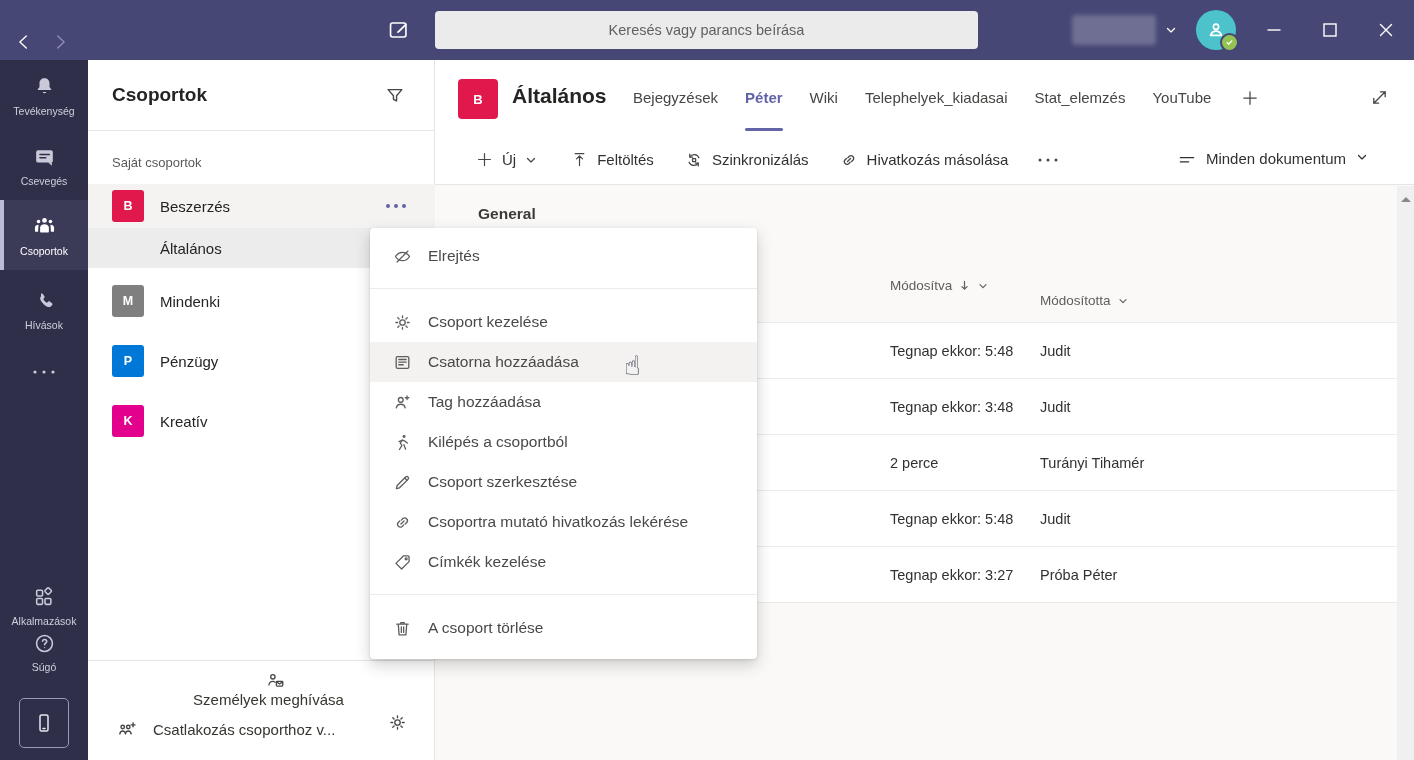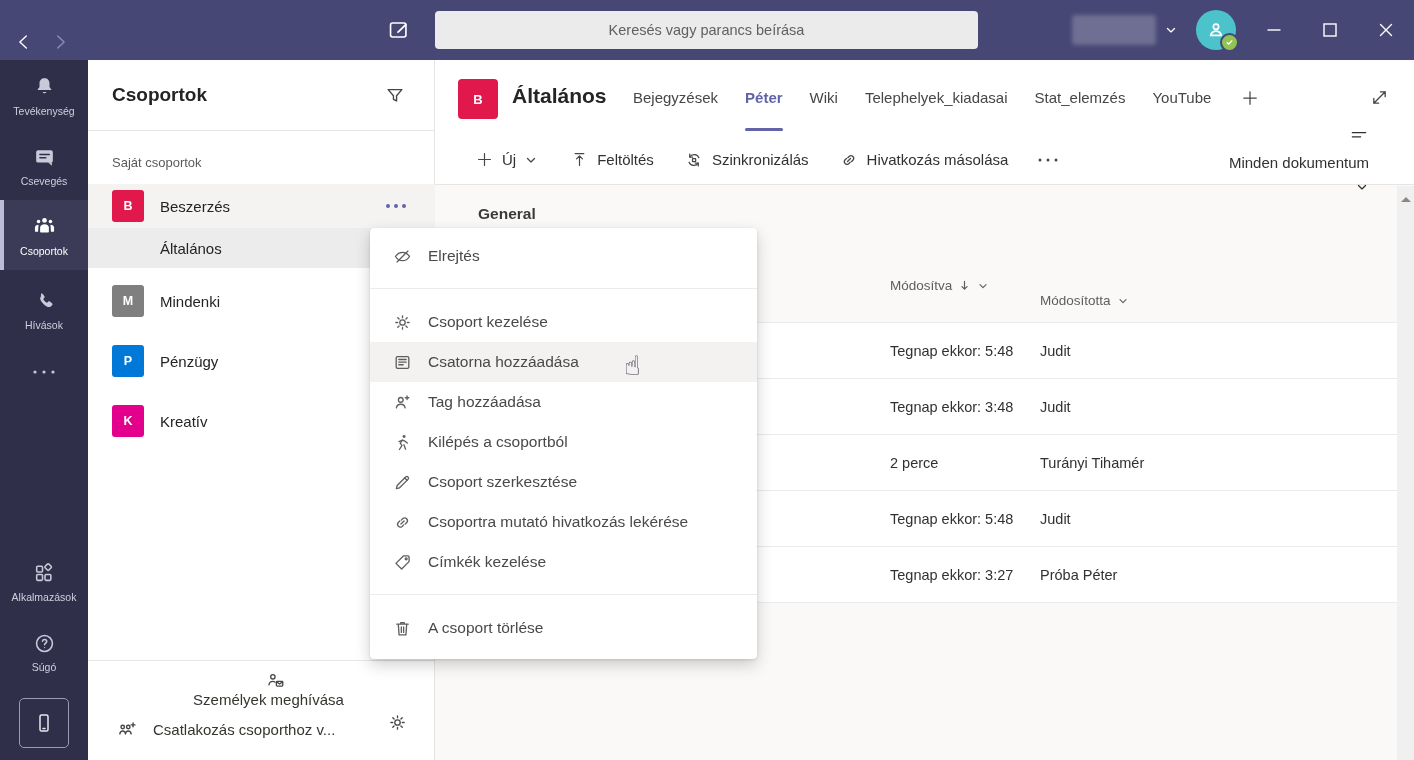--- a/index.html
+++ b/index.html
@@ -68,21 +68,21 @@
   .expand-btn{position:absolute;right:24px;top:27px;background:none;border:none;color:#484644;padding:0;cursor:pointer;}
 
   .cmdbar{position:absolute;top:75px;left:0;right:0;height:50px;background:#fff;border-bottom:1px solid #e7e5e3;box-sizing:border-box;display:flex;align-items:center;}
   .cmd{display:flex;align-items:center;gap:8px;background:none;border:none;font-size:15px;color:#323130;cursor:pointer;padding:0;}
   .cmd .cic{color:#484644;}
   .cmdbar .c-new{margin-left:40px;}
   .cmdbar .c-upload{margin-left:32px;}
   .cmdbar .c-sync{margin-left:30px;}
   .cmdbar .c-link{margin-left:30px;}
   .cmdbar .c-more{margin-left:28px;color:#484644;}
-  .view-switcher{position:absolute;right:39px;display:flex;align-items:flex-end;gap:9px;background:none;border:none;font-size:15px;color:#323130;cursor:pointer;flex-direction:column;}
+  .view-switcher{position:absolute;right:39px;display:flex;align-items:flex-start;gap:9px;background:none;border:none;font-size:15px;color:#323130;cursor:pointer;}
 
   .files{position:absolute;top:125px;left:0;right:17px;bottom:0;}
   .folder-title{position:absolute;left:43px;top:20px;font-size:15.5px;font-weight:bold;color:#3b3a39;}
   .col-head{position:absolute;top:93px;display:flex;align-items:center;gap:6px;font-size:13.5px;color:#605e5c;cursor:pointer;}
   .col-modified{left:455px;}
   .col-modifiedby{left:605px;margin-top:15px;}
   .file-rows{position:absolute;top:137px;left:0;right:0;}
   .file-row{height:55px;background:#fff;border-bottom:1px solid #edebe9;position:relative;cursor:pointer;}
   .file-rows .file-row:first-child{border-top:1px solid #edebe9;}
   .cell-modified{position:absolute;left:455px;top:0;height:55px;display:flex;align-items:center;font-size:14.5px;color:#323130;}
@@ -199,21 +199,21 @@
         </svg>
       <span class="lbl">Hívások</span>
     </div>
     <div class="rail-item" style="top:296px;height:32px;">
       <svg width="26" height="8" viewBox="0 0 26 8">
           <circle cx="4" cy="4" r="1.6" fill="#c9c9d9"></circle>
           <circle cx="13" cy="4" r="1.6" fill="#c9c9d9"></circle>
           <circle cx="22" cy="4" r="1.6" fill="#c9c9d9"></circle>
         </svg>
     </div>
-    <div class="rail-item" style="top:496px;height:52px;">
+    <div class="rail-item" style="top:520px;height:52px;">
       <svg class="rail-icon ic" width="25" height="25" viewBox="0 0 24 24">
           <rect x="4.5" y="5" width="5.6" height="5.6" rx="1"></rect>
           <rect x="4.5" y="13" width="5.6" height="5.6" rx="1"></rect>
           <rect x="12.5" y="13" width="5.6" height="5.6" rx="1"></rect>
           <rect x="13" y="3.3" width="5" height="5" rx="1" transform="rotate(45 15.5 5.8)"></rect>
         </svg>
       <span class="lbl">Alkalmazások</span>
     </div>
     <div class="rail-item" style="top:566px;height:52px;">
       <svg class="rail-icon ic" width="25" height="25" viewBox="0 0 24 24">

